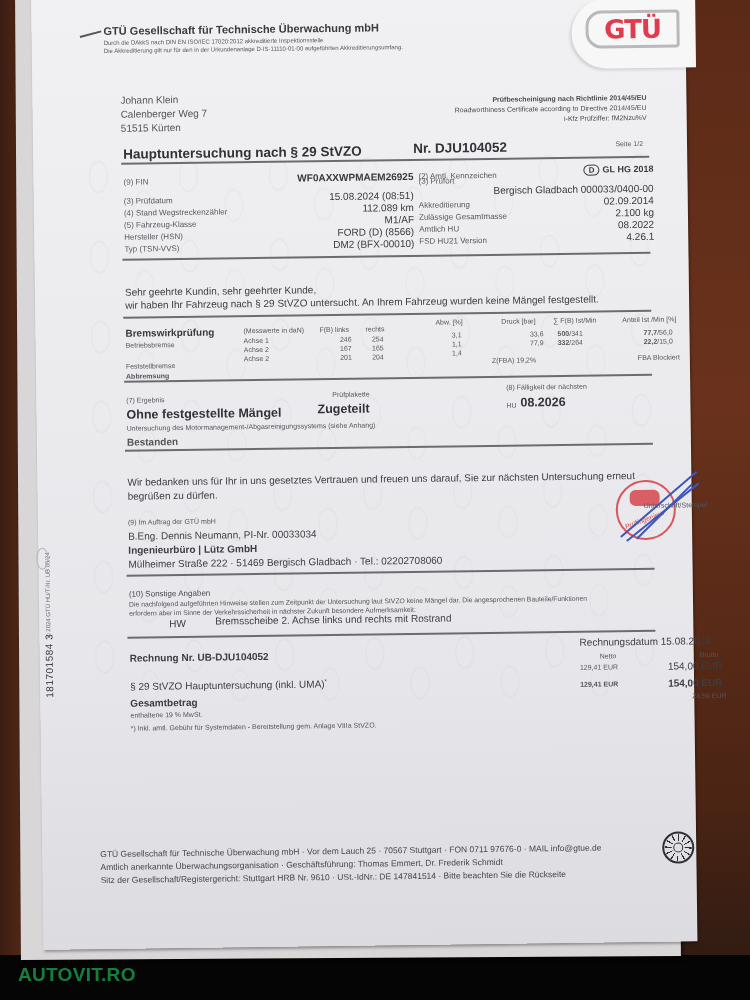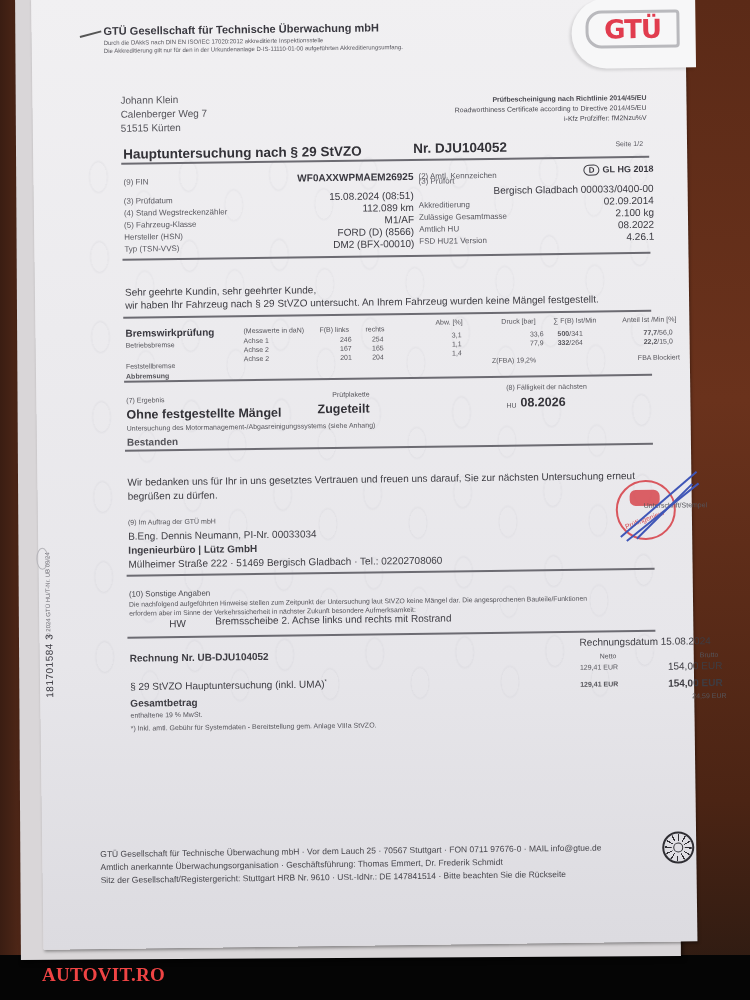--- a/index.html
+++ b/index.html
@@ -88,22 +88,22 @@
     border:2px solid #2f2e33; border-radius:50%;
   }
   .wheel::before { content:""; position:absolute; left:9px; top:9px; width:8px; height:8px; border:1.5px solid #2f2e33; border-radius:50%; }
   .wheel::after {
     content:""; position:absolute; left:0; top:0; width:28px; height:28px; border-radius:50%;
     background: repeating-conic-gradient(#2f2e33 0deg 6deg, transparent 6deg 30deg);
     -webkit-mask: radial-gradient(circle, transparent 6px, #000 7px, #000 13px, transparent 14px);
     mask: radial-gradient(circle, transparent 6px, #000 7px, #000 13px, transparent 14px);
   }
   .watermark-brand {
-    position:absolute; left:18px; top:964px; color:#ef4444; font-weight:bold; font-size:19px;
-    font-family:Liberation Serif, serif; letter-spacing:.3px;margin-left:24px;
+    position:absolute; left:18px; top:964px; color:#15803d; font-weight:bold; font-size:19px;
+    font-family:Liberation Sans, sans-serif; letter-spacing:.3px;
   }
   .pen-mark { position:absolute; left:48px; top:36px; width:22px; height:1.5px; background:#555; transform:rotate(-14deg); }
 </style>
 </head>
 <body>
 
 <div class="table-right"></div>
 <div class="floor"></div>
 
 <div class="paper-stack">

